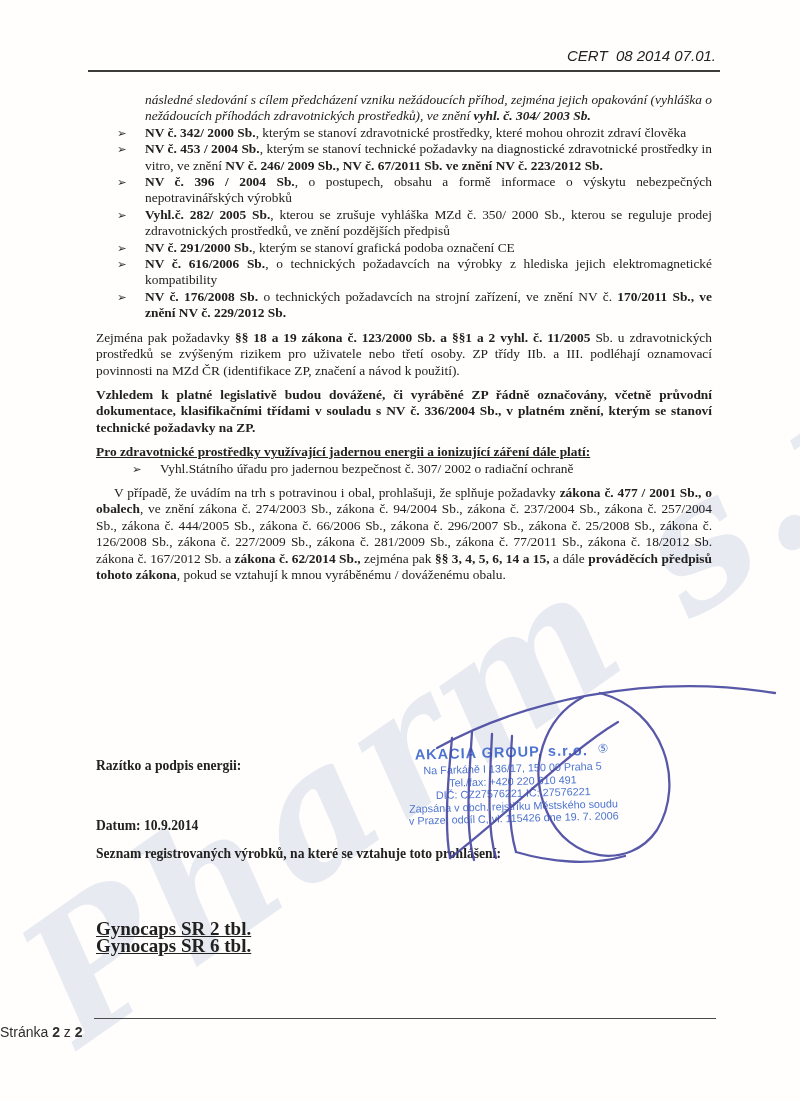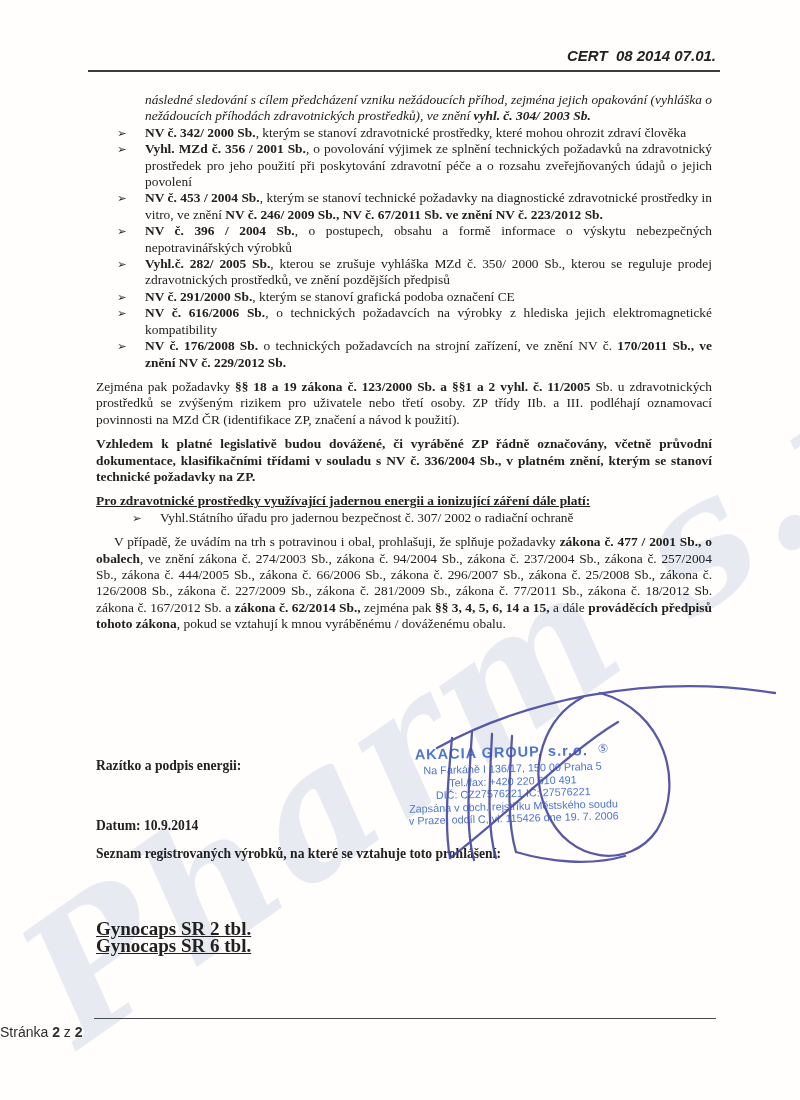--- a/index.html
+++ b/index.html
@@ -4,21 +4,21 @@
 <style>
   html,body{margin:0;padding:0;background:#ffffff;}
   .page{position:relative;width:800px;height:1100px;background:#fffefd;overflow:hidden;
         font-family:"Liberation Serif",serif;color:#212121;}
   
   .watermark{position:absolute;left:-15px;top:915px;transform:rotate(-35deg);transform-origin:0 0;
              font-family:"DejaVu Serif",serif;font-style:italic;font-weight:700;
              font-size:175px;letter-spacing:6px;color:#d5dbe9;opacity:.55;white-space:nowrap;z-index:0;}
   
   .header-code{position:absolute;top:47px;right:84px;font-family:"Liberation Sans",sans-serif;
-               font-style:italic;font-weight:700;font-size:15px;color:#222;white-space:pre;z-index:2;}
+               font-style:italic;font-weight:400;font-size:15px;color:#222;white-space:pre;z-index:2;}
   .header-rule{position:absolute;left:88px;right:80px;top:70px;border-top:2px solid #3c3c3c;z-index:2;}
   
   .content{position:absolute;left:96px;width:616px;top:92px;font-size:13.4px;line-height:16.4px;
            text-align:justify;z-index:1;}
   .content p{margin:0;}
   .b{font-weight:700;}
   .hang{padding-left:49px;font-style:italic;}
   ul.reglist,ul.nuclist{list-style:none;margin:0;padding:0;}
   ul.reglist li{position:relative;padding-left:49px;}
   ul.reglist li::before{content:"\27A2";position:absolute;left:21px;top:0;font-size:11.5px;color:#2a2a2a;}
@@ -51,21 +51,20 @@
 
   <div class="header-code">CERT  08 2014 07.01.</div>
   <div class="header-rule"></div>
 
   <div class="content">
     <p class="hang"><span>následné sledování s cílem předcházení vzniku nežádoucích příhod, zejména jejich opakování (vyhláška o nežádoucích příhodách zdravotnických prostředků), ve znění </span><span class="b">vyhl. č. 304/ 2003 Sb.</span></p>
 
     <ul class="reglist">
 
     <li><span class="b">NV č. 342/ 2000 Sb.</span><span>, kterým se stanoví zdravotnické prostředky, které mohou ohrozit zdraví člověka</span></li>
-        <li><span class="b">Vyhl. MZd č. 356 / 2001 Sb.</span><span>, o povolování výjimek ze splnění technických požadavků na zdravotnický prostředek pro jeho použití při poskytování zdravotní péče a o rozsahu zveřejňovaných údajů o jejich povolení</span></li>
         <li><span class="b">NV č. 453 / 2004 Sb.</span><span>, kterým se stanoví technické požadavky na diagnostické zdravotnické prostředky in vitro, ve znění </span><span class="b">NV č. 246/ 2009 Sb., NV č. 67/2011 Sb. ve znění NV č. 223/2012 Sb.</span></li>
         <li><span class="b">NV č. 396 / 2004 Sb.</span><span>, o postupech, obsahu a formě informace o výskytu nebezpečných nepotravinářských výrobků</span></li>
         <li><span class="b">Vyhl.č. 282/ 2005 Sb.</span><span>, kterou se zrušuje vyhláška MZd č. 350/ 2000 Sb., kterou se reguluje prodej zdravotnických prostředků, ve znění pozdějších předpisů</span></li>
         <li><span class="b">NV č. 291/2000 Sb.</span><span>, kterým se stanoví grafická podoba označení CE</span></li>
         <li><span class="b">NV č. 616/2006 Sb.</span><span>, o technických požadavcích na výrobky z hlediska jejich elektromagnetické kompatibility</span></li>
         <li><span class="b">NV č. 176/2008 Sb.</span><span> o technických požadavcích na strojní zařízení, ve znění NV č. </span><span class="b">170/2011 Sb., ve znění NV č. 229/2012 Sb.</span></li>
       </ul>
 
     <p class="mt"><span>Zejména pak požadavky </span><span class="b">§§ 18 a 19 zákona č. 123/2000 Sb. a §§1 a 2 vyhl. č. 11/2005</span><span> Sb. u zdravotnických prostředků se zvýšeným rizikem pro uživatele nebo třetí osoby. ZP třídy IIb. a III. podléhají oznamovací povinnosti na MZd ČR (identifikace ZP, značení a návod k použití).</span></p>
 

